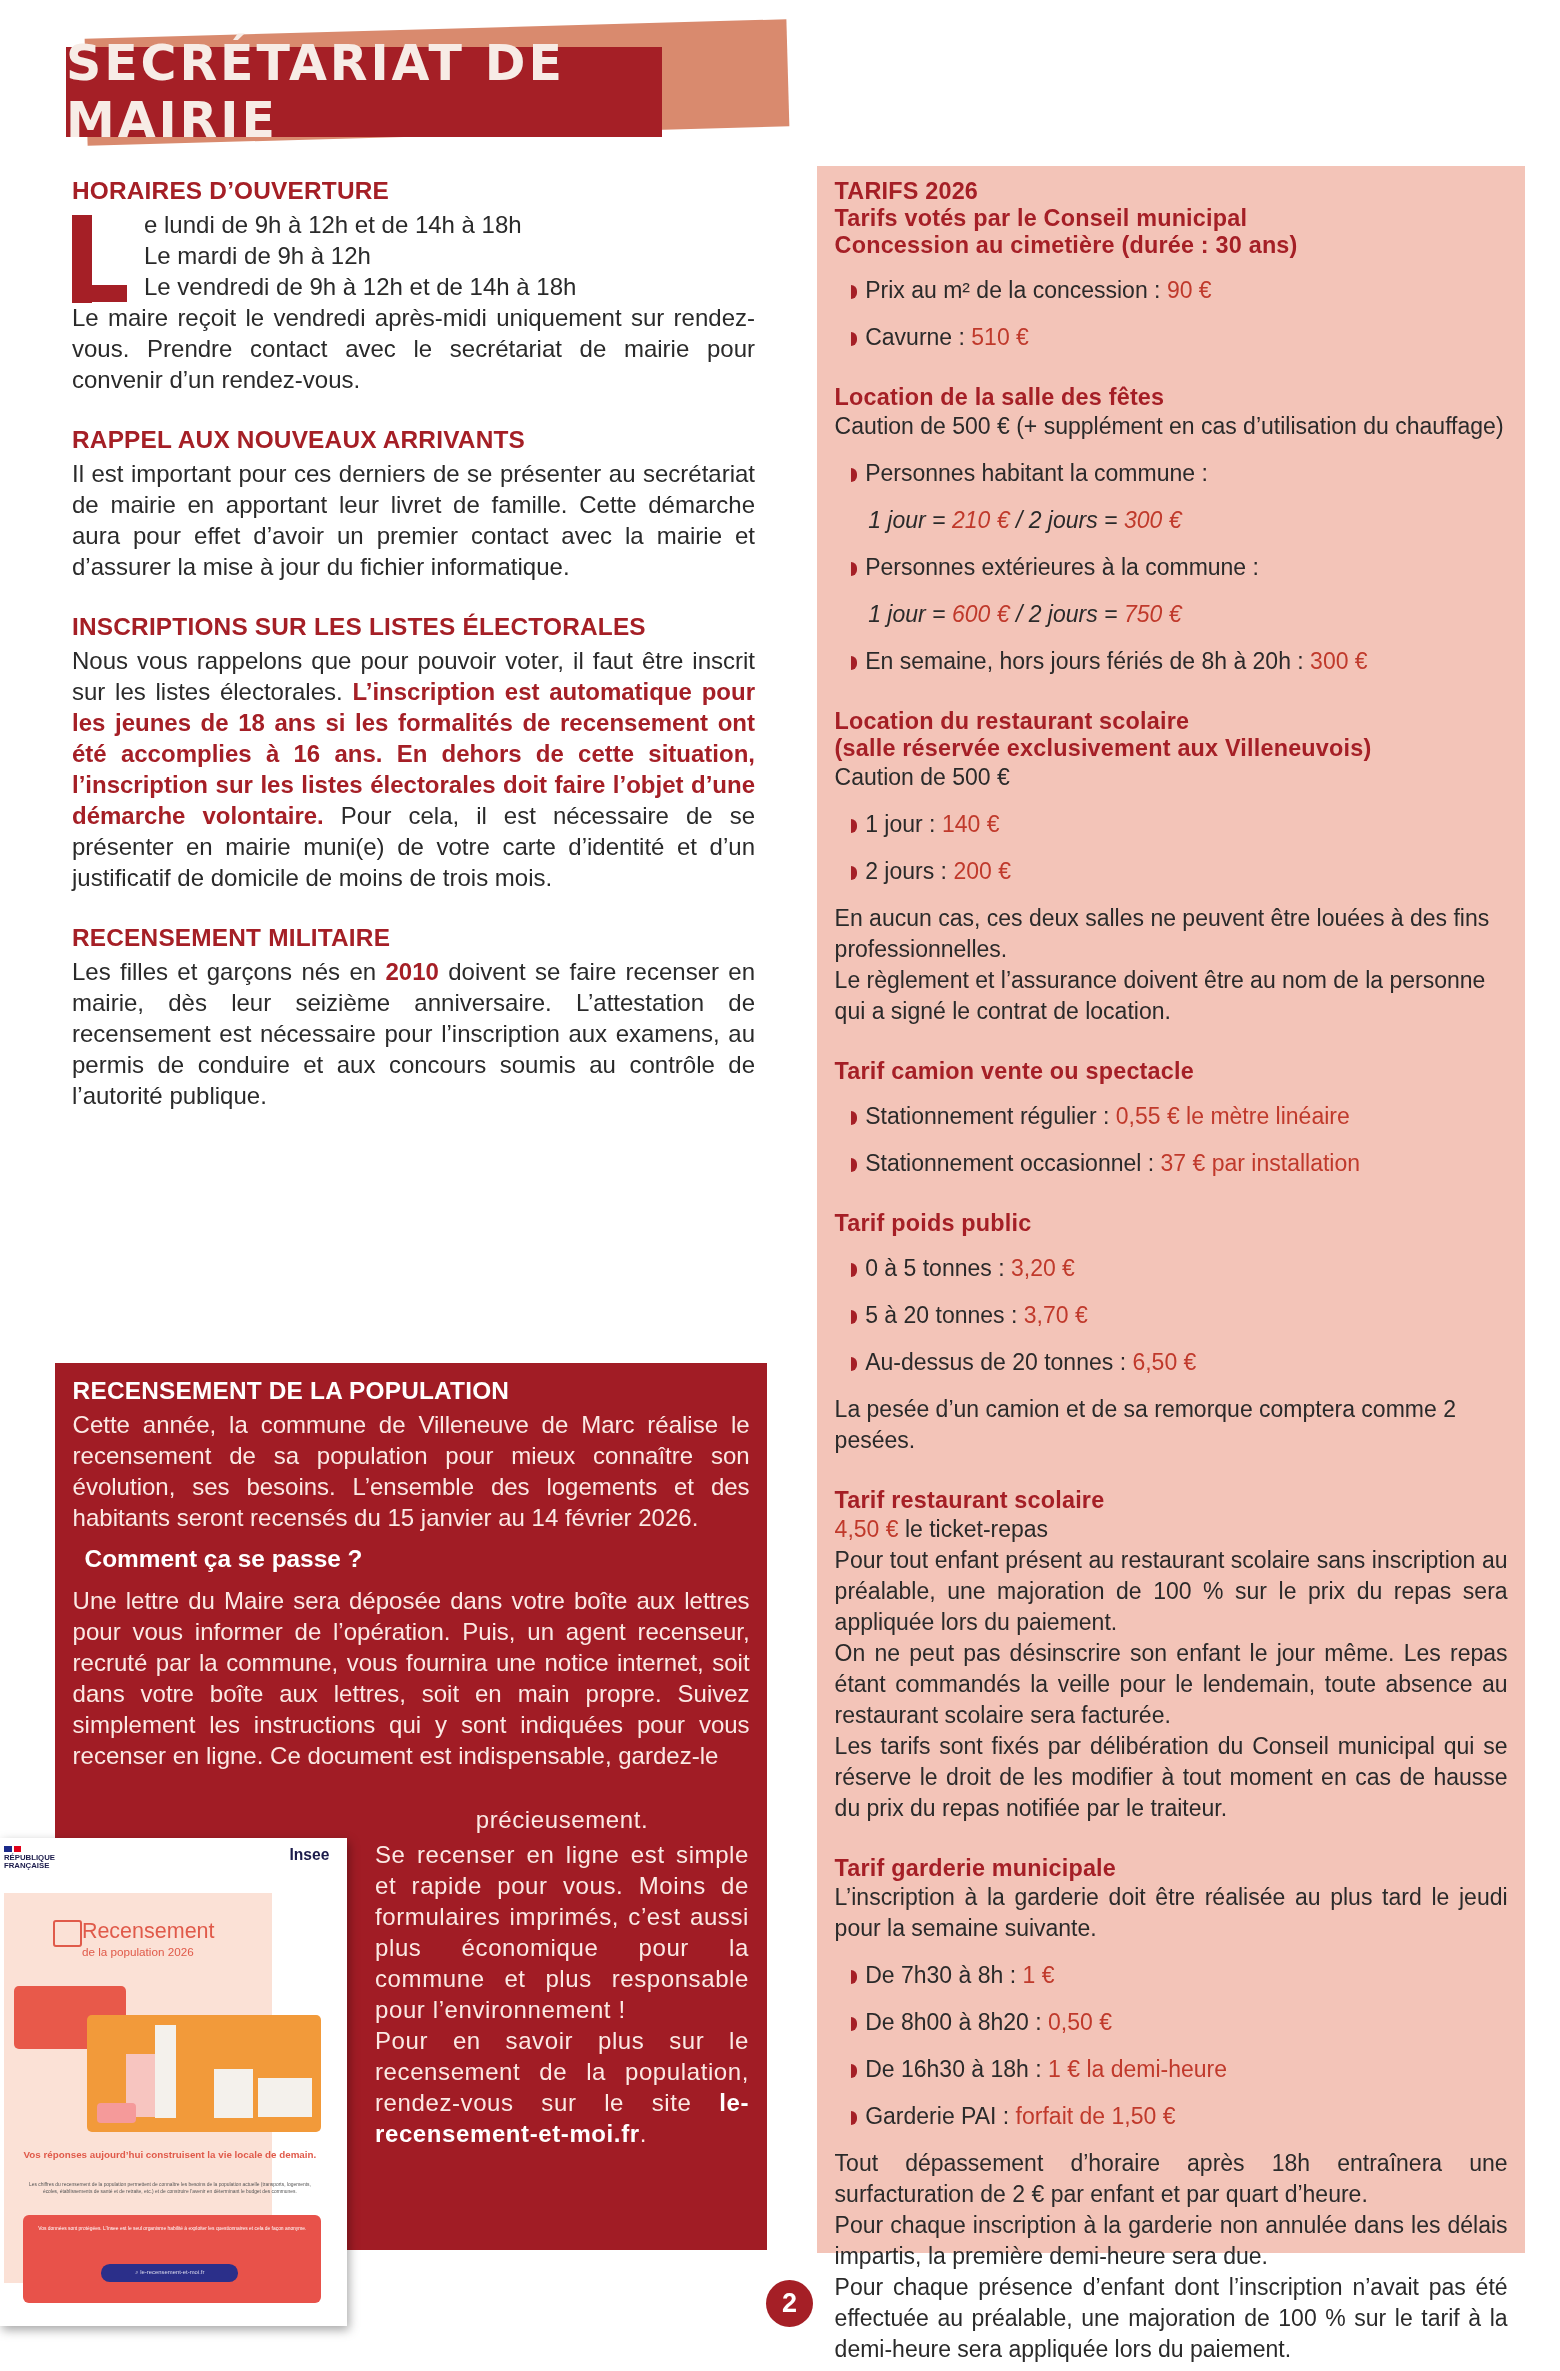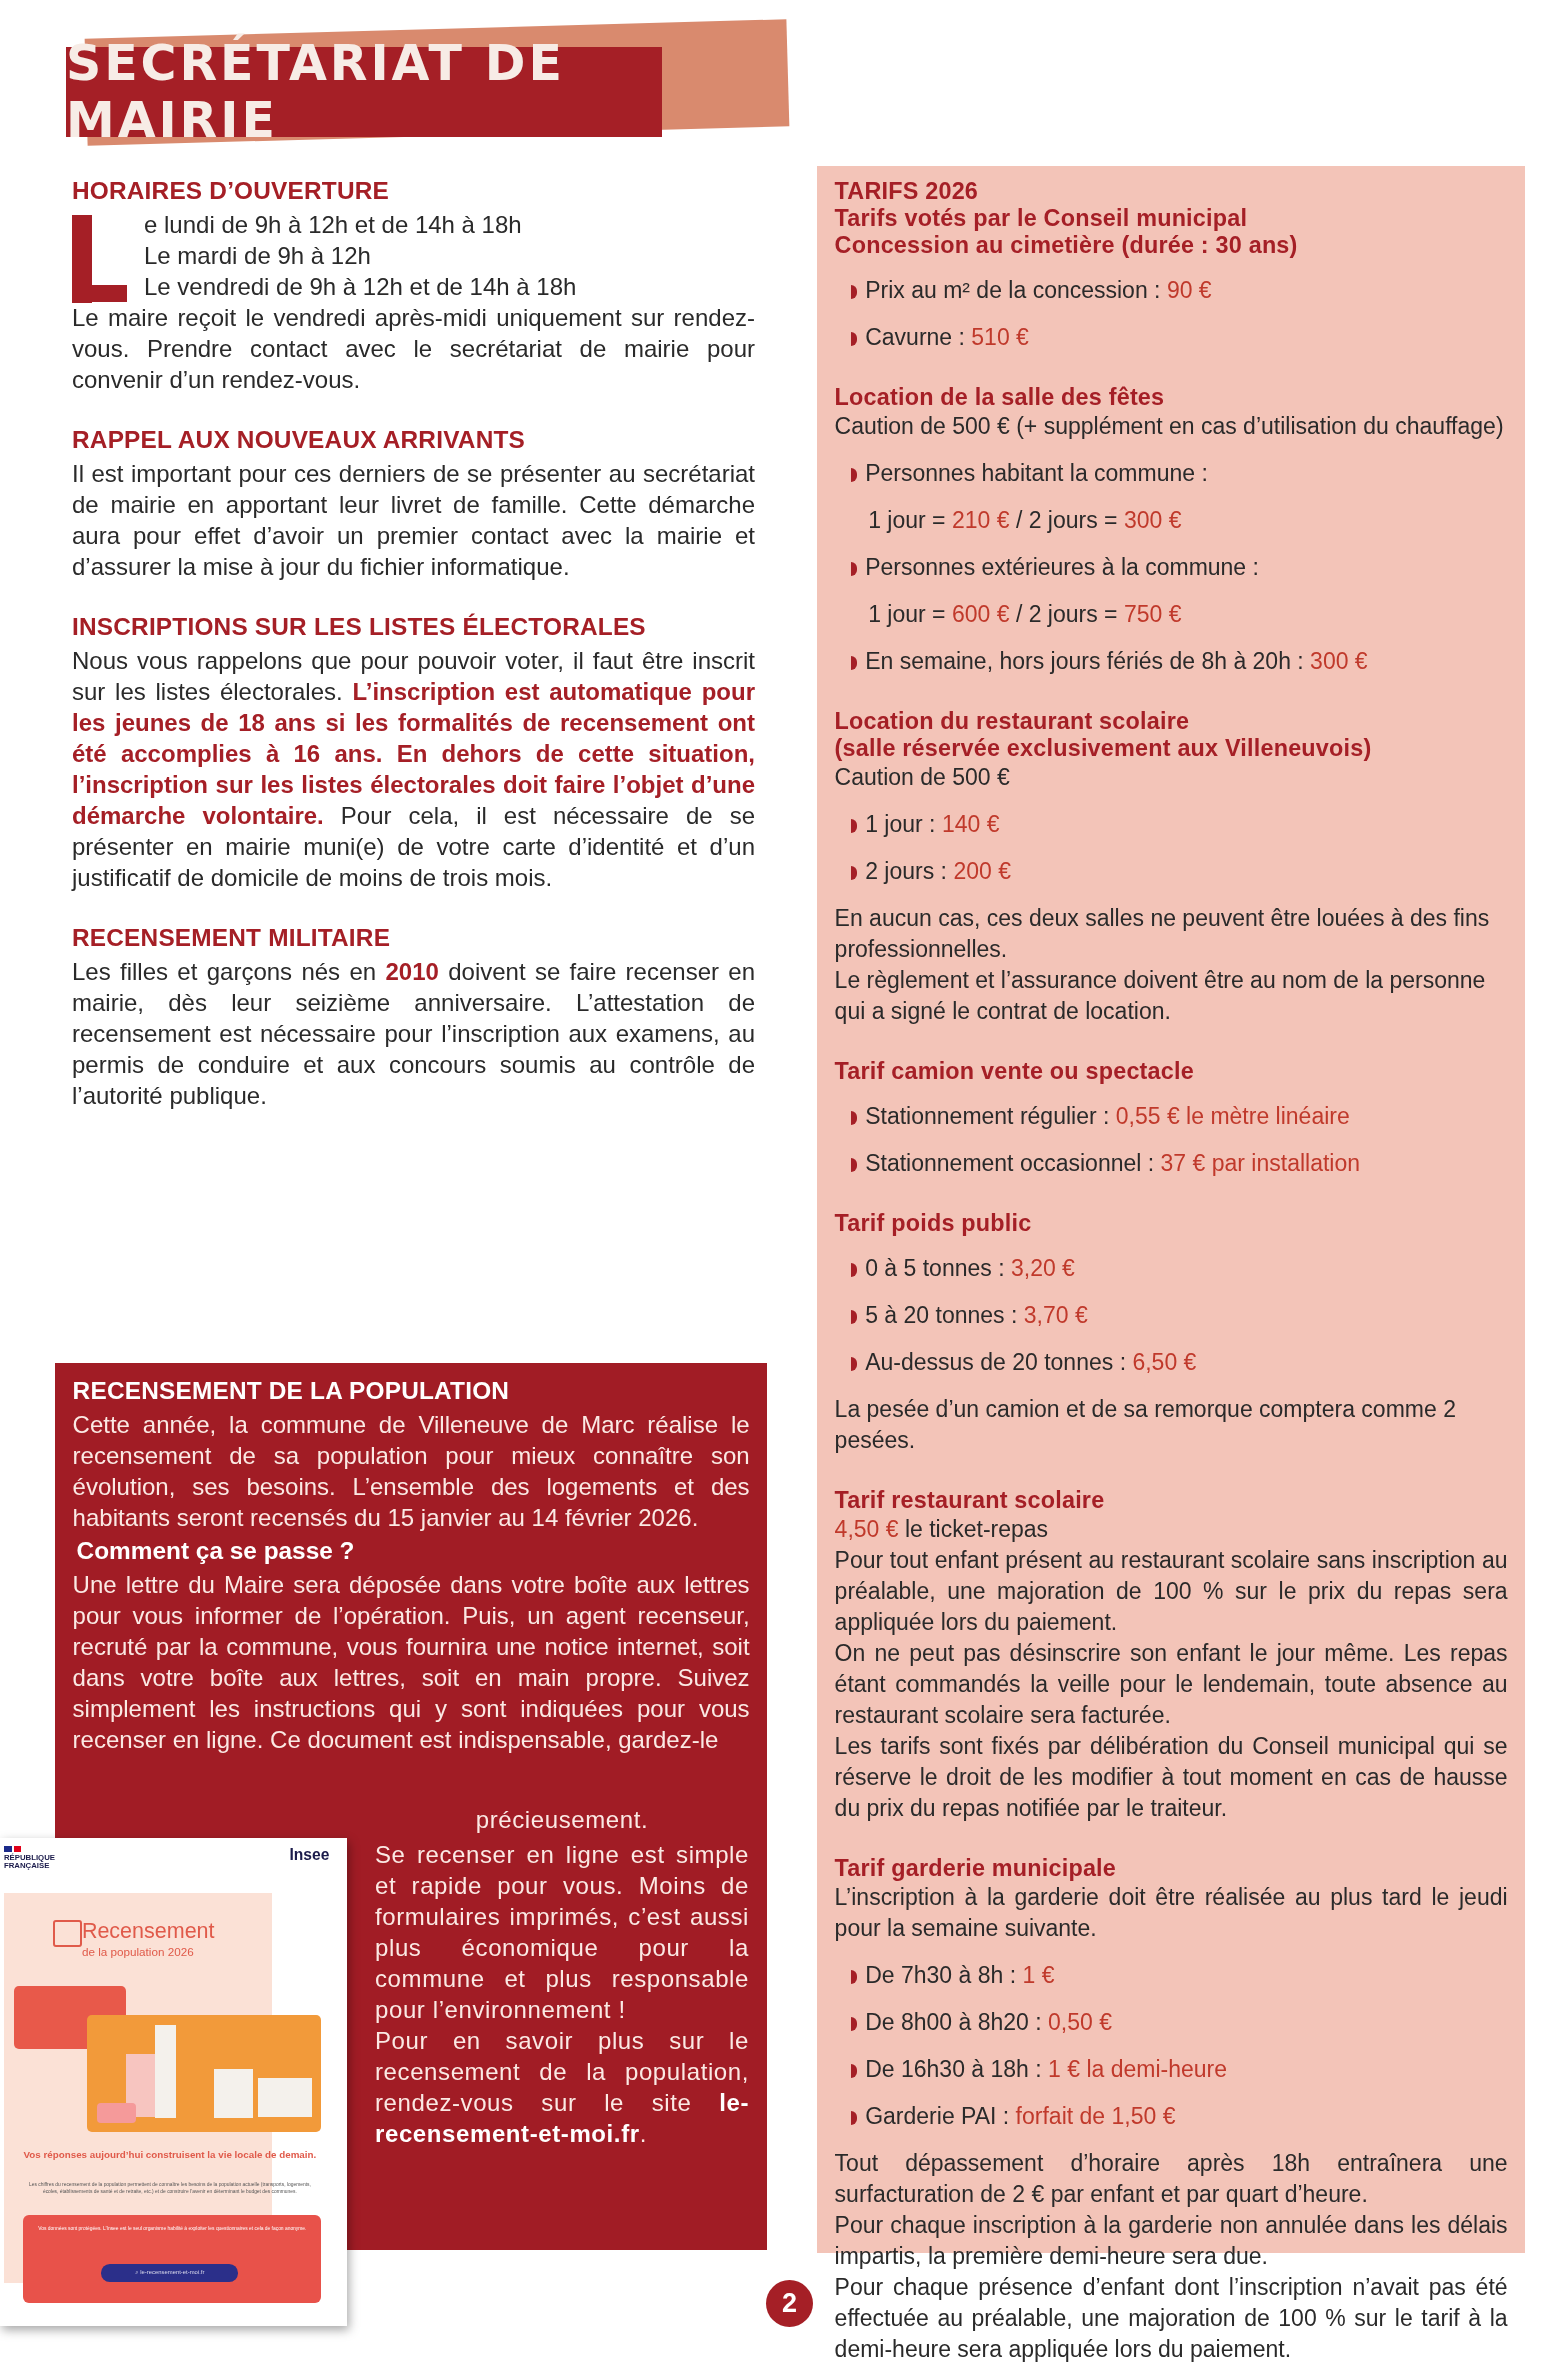--- a/index.html
+++ b/index.html
@@ -38,21 +38,21 @@
   .dropcap .h { position: absolute; left: 0; top: 70px; width: 55px; height: 17.6px; background: #a51f26; }
   .hours .p { text-align: left; }
 
   .census {
     position: absolute; left: 55px; top: 1363px; width: 712px; height: 887px;
     background: #a11c25; color: #fbe9e4;
   }
   .census-inner { position: absolute; left: 17.6px; top: 13.7px; width: 677px; }
   .census .sec-h { color: #ffffff; }
   .census .p { color: #fbe9e4; }
-  .census .sub { color: #fff; font-weight: bold; font-size: 24.4px; margin: 4px; }
+  .census .sub { color: #fff; font-weight: bold; font-size: 24.4px; margin: 12px; }
   .census-right { position: absolute; left: 320px; top: 447px; width: 374px; }
   .census-right .p { line-height: 31px; letter-spacing: 0.6px; }
   .precieux { text-align: center !important; }
 
   .flyer {
     position: absolute; left: 0; top: 1838px; width: 347px; height: 488px;
     background: #ffffff; box-shadow: 2px 3.9px 9.8px rgba(0,0,0,0.35);
   }
   .flyer-rf { position: absolute; left: 3.9px; top: 7.8px; font-size: 7.8px; font-weight: bold; color: #1b1b4b; line-height: 8.8px; }
   .flyer-flag { display: flex; gap: 2px; margin-bottom: 2px; }
@@ -76,21 +76,21 @@
     background: #f3c4b8;
   }
   .col-right-inner { position: absolute; left: 17.6px; top: 11.7px; width: 673px; }
   .col-right .sec-h { font-size: 23.4px; margin-bottom: 0; }
   .col-right .p { font-size: 23px; line-height: 31px; }
   .bul { font-size: 23px; line-height: 31px; margin: 16px; }
   .bul .dot {
     display: inline-block; width: 6.8px; height: 13.7px; background: #a51f26;
     border-radius: 0 6.8px 6.8px 0; margin-right: 7.8px; vertical-align: -1px;
   }
-  .indent { padding-left: 17.6px; }
+  .indent { padding-left: 17.6px; font-style: italic; }
   .price { color: #c0392b; }
   .rsec { margin-bottom: 31px; }
 
   .page-num {
     position: absolute; left: 766px; top: 2280px; width: 47px; height: 47px; border-radius: 50%;
     background: #a51f26; color: #fff; font-weight: bold; font-size: 27px;
     display: flex; align-items: center; justify-content: center;
   }
 </style>
 </head>

